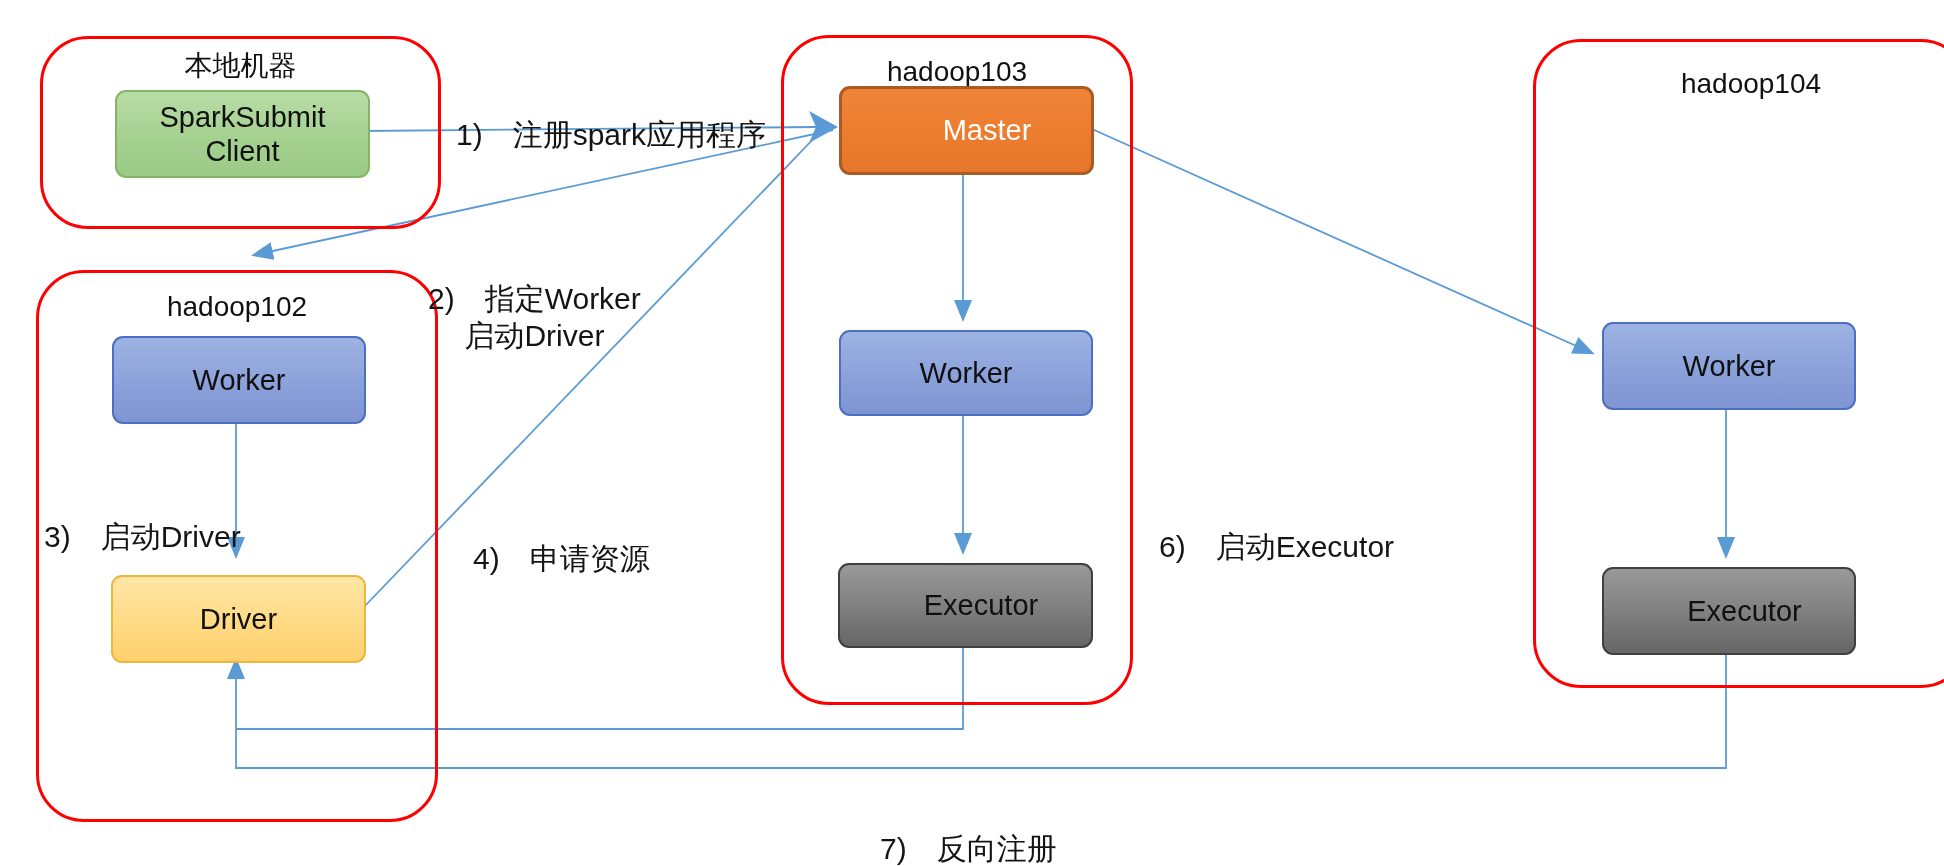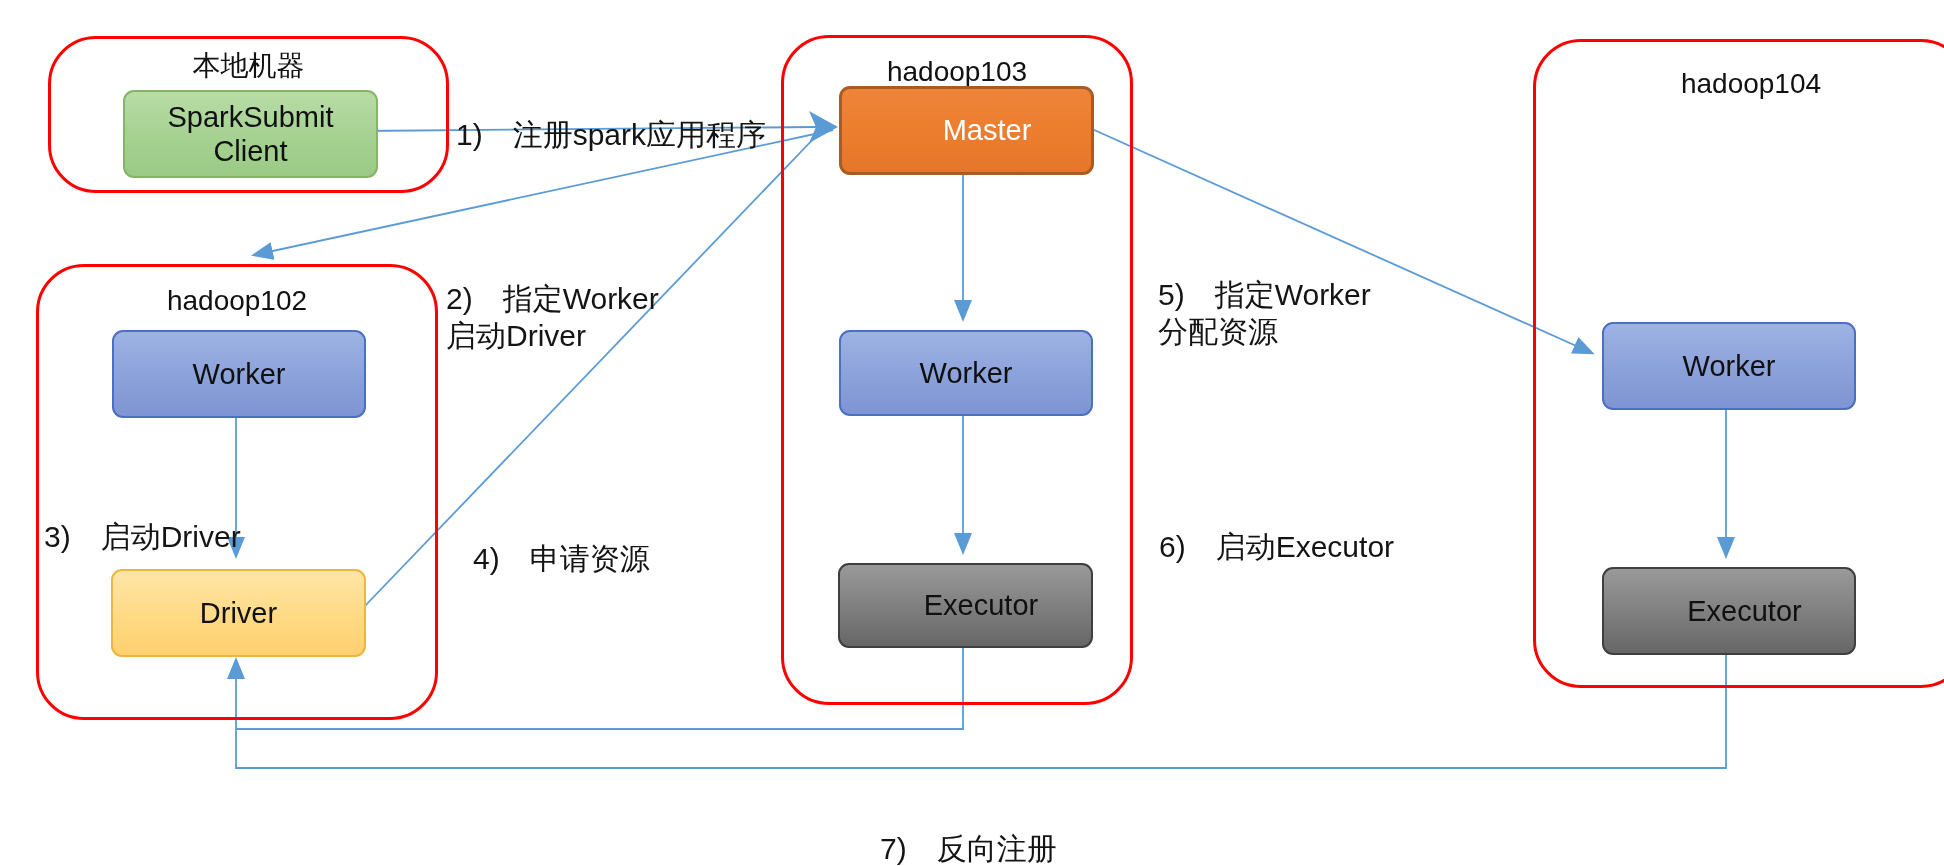--- a/index.html
+++ b/index.html
@@ -11,22 +11,22 @@
     overflow:hidden;
   }
   .arrows{position:absolute;left:0;top:0;width:1944px;height:866px;pointer-events:none;}
   .group{
     position:absolute;
     border:3.5px solid #ff0000;
     border-radius:48px;
     background:transparent;
     box-sizing:border-box;
   }
-  .g-local   {left:48px;  top:36px;  width:401px; height:157px;}
-  .g-h102    {left:36px;  top:264px; width:402px; height:456px;}
+  .g-local   {left:40px;  top:36px;  width:401px; height:193px;}
+  .g-h102    {left:36px;  top:270px; width:402px; height:552px;}
   .g-h103    {left:781px; top:35px;  width:352px; height:670px;}
   .g-h104    {left:1533px;top:39px;  width:436px; height:649px;}
   .group-title{
     position:absolute;left:0;width:100%;
     text-align:center;font-size:28px;color:#111111;
     white-space:nowrap;
   }
   .g-local .group-title{top:8px;}
   .g-h102  .group-title{top:18px;}
   .g-h103  .group-title{top:18px;}
@@ -70,21 +70,21 @@
   .n-executor103{left:54px;top:525px;width:255px;height:85px;}
   .n-worker104 {left:66px;top:280px;width:254px;height:88px;}
   .n-executor104{left:66px;top:525px;width:254px;height:88px;}
   .annotation{
     position:absolute;
     font-size:30px;color:#141414;line-height:1.22;
     white-space:pre-line;
     margin-top:41px;
   }
   .a-1{left:456px;top:76px;}
-  .a-2{left:446px;top:240px;}
+  .a-2{left:428px;top:240px;text-align:center;}
   .a-3{left:44px; top:478px;text-align:center;}
   .a-4{left:473px;top:500px;}
   .a-5{left:1158px;top:236px;}
   .a-6{left:1159px;top:488px;}
   .a-7{left:880px; top:790px;}
 </style>
 </head>
 <body>
 
 <div class="canvas">
@@ -142,18 +142,16 @@
     <div class="group-title">hadoop104</div>
     <div class="node node-blue n-worker104">Worker</div>
     <div class="node node-gray n-executor104">Executor</div>
   </div>
 
   <div class="annotation a-1">1)　注册spark应用程序</div>
   <div class="annotation a-2">2)　指定Worker
 启动Driver</div>
   <div class="annotation a-3">3)　启动Driver</div>
   <div class="annotation a-4">4)　申请资源</div>
-  <div class="annotation a-5">5)　指定Worker
-分配资源</div>
   <div class="annotation a-6">6)　启动Executor</div>
   <div class="annotation a-7">7)　反向注册</div>
 
 </div>
 
 </body></html>

